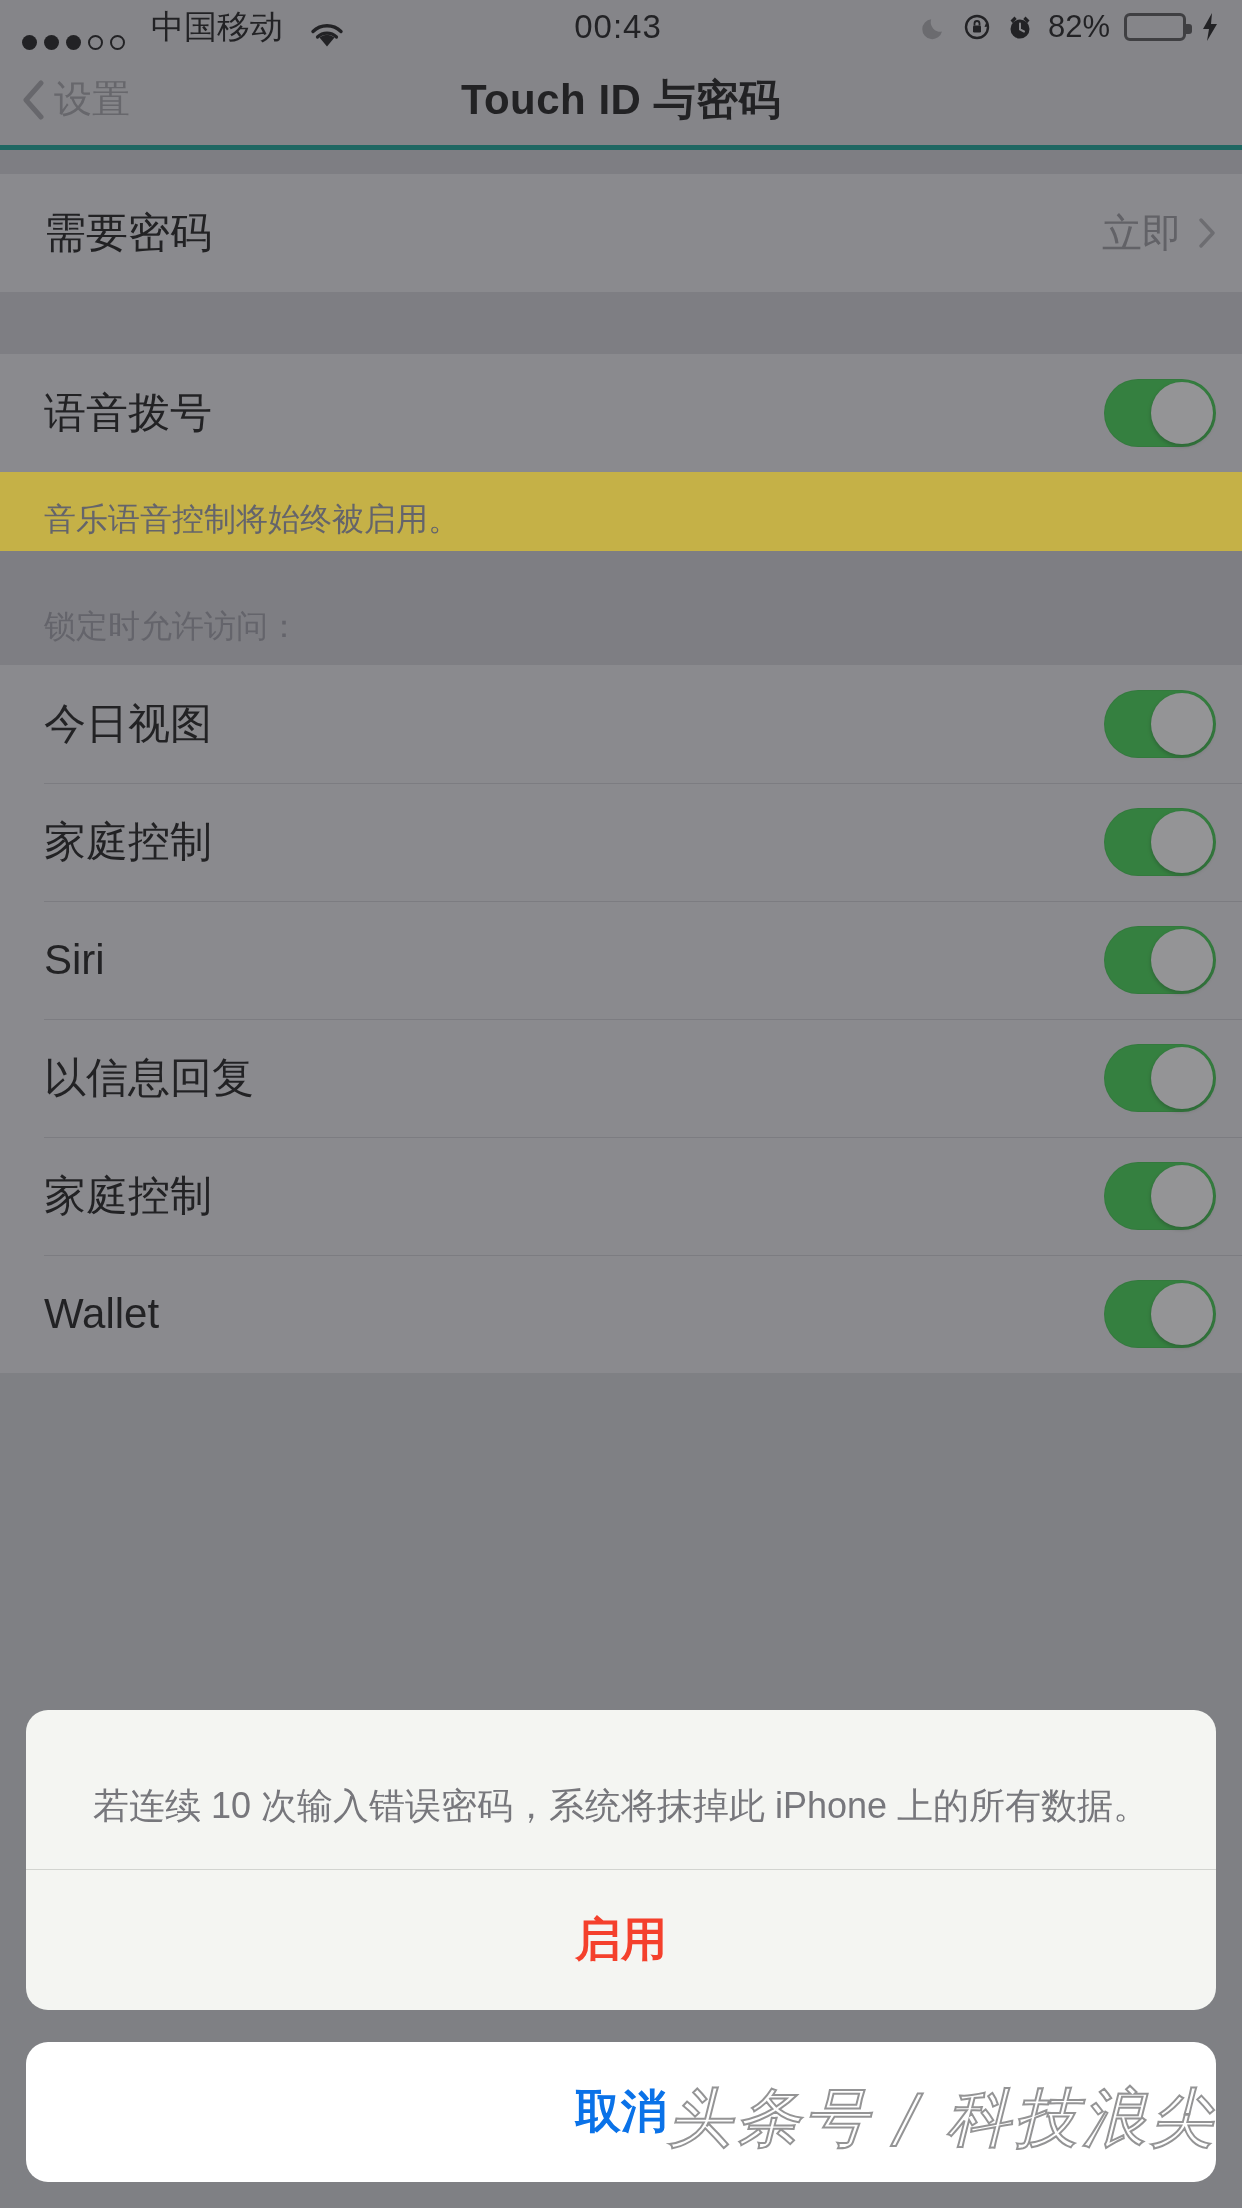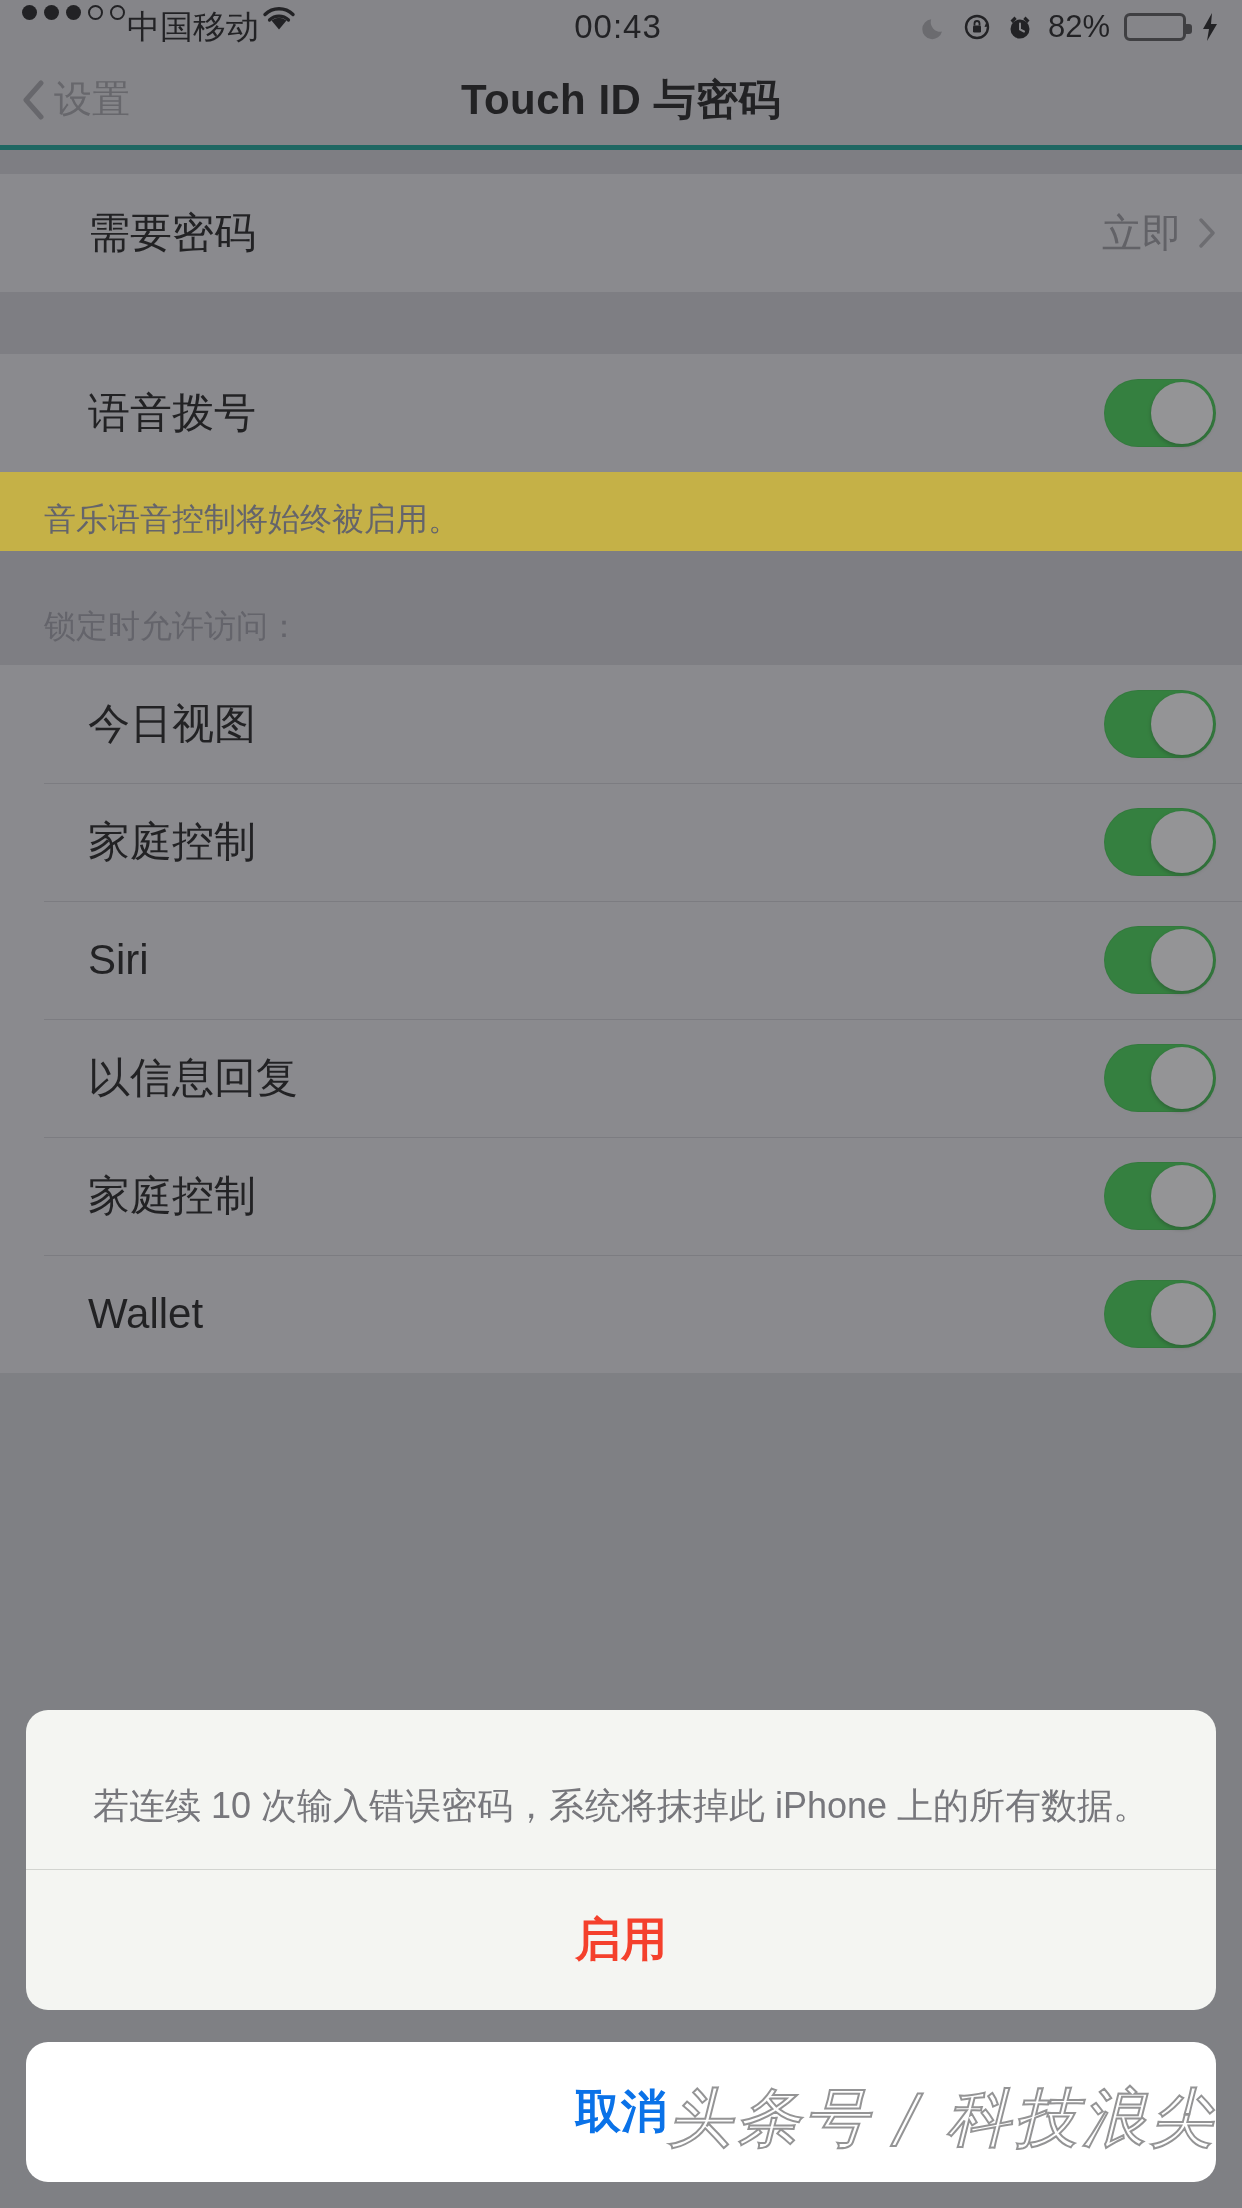--- a/index.html
+++ b/index.html
@@ -18,21 +18,21 @@
 
   
   .statusbar {
     position: absolute; top: 0; left: 0;
     width: 1242px; height: 54px;
     display: flex; align-items: center;
     background: #a1a1a5;
     padding: 0 22px;
     color: #1d1d1f;
   }
-  .sb-left { display: flex; align-items: flex-start; gap: 2px; flex: 1; }
+  .sb-left { display: flex; align-items: flex-end; gap: 26px; flex: 1; }
   .dots { display: flex; align-items: center; gap: 7px; }
   .dot { width: 15px; height: 15px; border-radius: 50%; background: #141416; }
   .dot.hollow { background: transparent; border: 2.5px solid #141416; }
   .carrier { font-size: 33px; letter-spacing: 0px; color: #141416; }
   .wifi { display:inline-block; width: 36px; height: 28px; position: relative; }
   .sb-center {
     position:absolute; left:0; right:6px; text-align:center;
     font-size: 33px; font-weight: 500; letter-spacing: 1px; color: #141416;
   }
   .sb-right { display:flex; align-items:center; gap: 14px; justify-content:flex-end; flex:1; z-index:2; }
@@ -79,21 +79,21 @@
 
   .group { background: #a8a8ac; }
   .row {
     height: 118px; display:flex; align-items:center;
     padding: 0 26px 0 44px; position: relative;
   }
   .row + .row:before {
     content:""; position:absolute; left:44px; right:0; top:0;
     height:1px; background:#94949a;
   }
-  .row-label { font-size: 42px; color: #131315; flex: 1; margin-left: 44px; }
+  .row-label { font-size: 42px; color: #131315; flex: 1; }
   .row-value { font-size: 40px; color: #6f6f75; margin-right: 16px; }
   .chev-right { width: 18px; height: 32px; opacity:.55; }
 
   .switch {
     width: 112px; height: 68px; border-radius: 34px;
     background: #2f9a3d; position: relative; flex: 0 0 auto;
     box-shadow: inset 0 0 0 1px rgba(0,0,0,.06);
   }
   .switch .knob {
     position: absolute; top: 3px; right: 3px;

